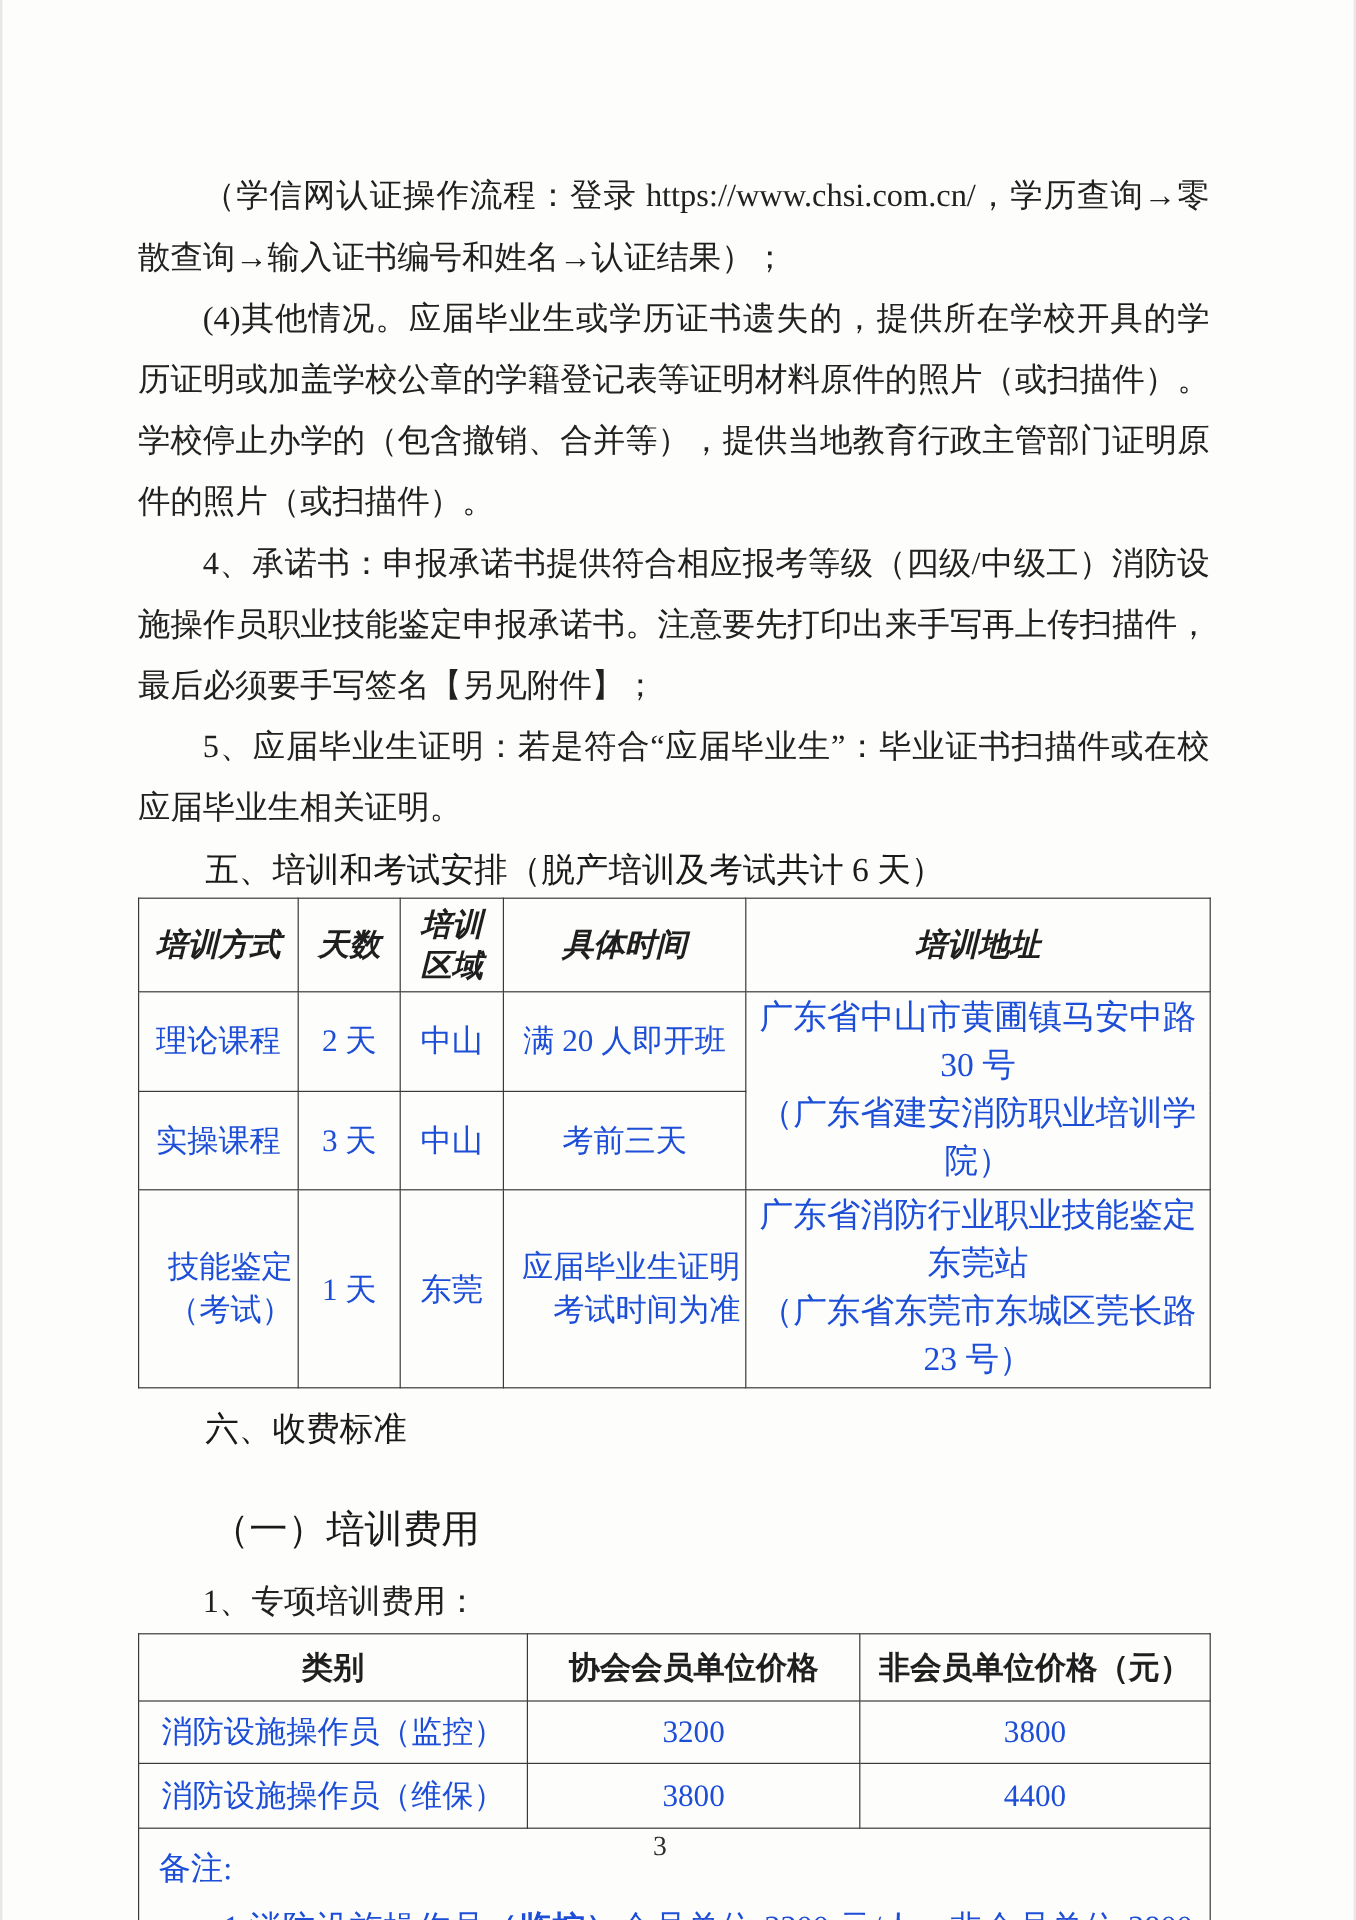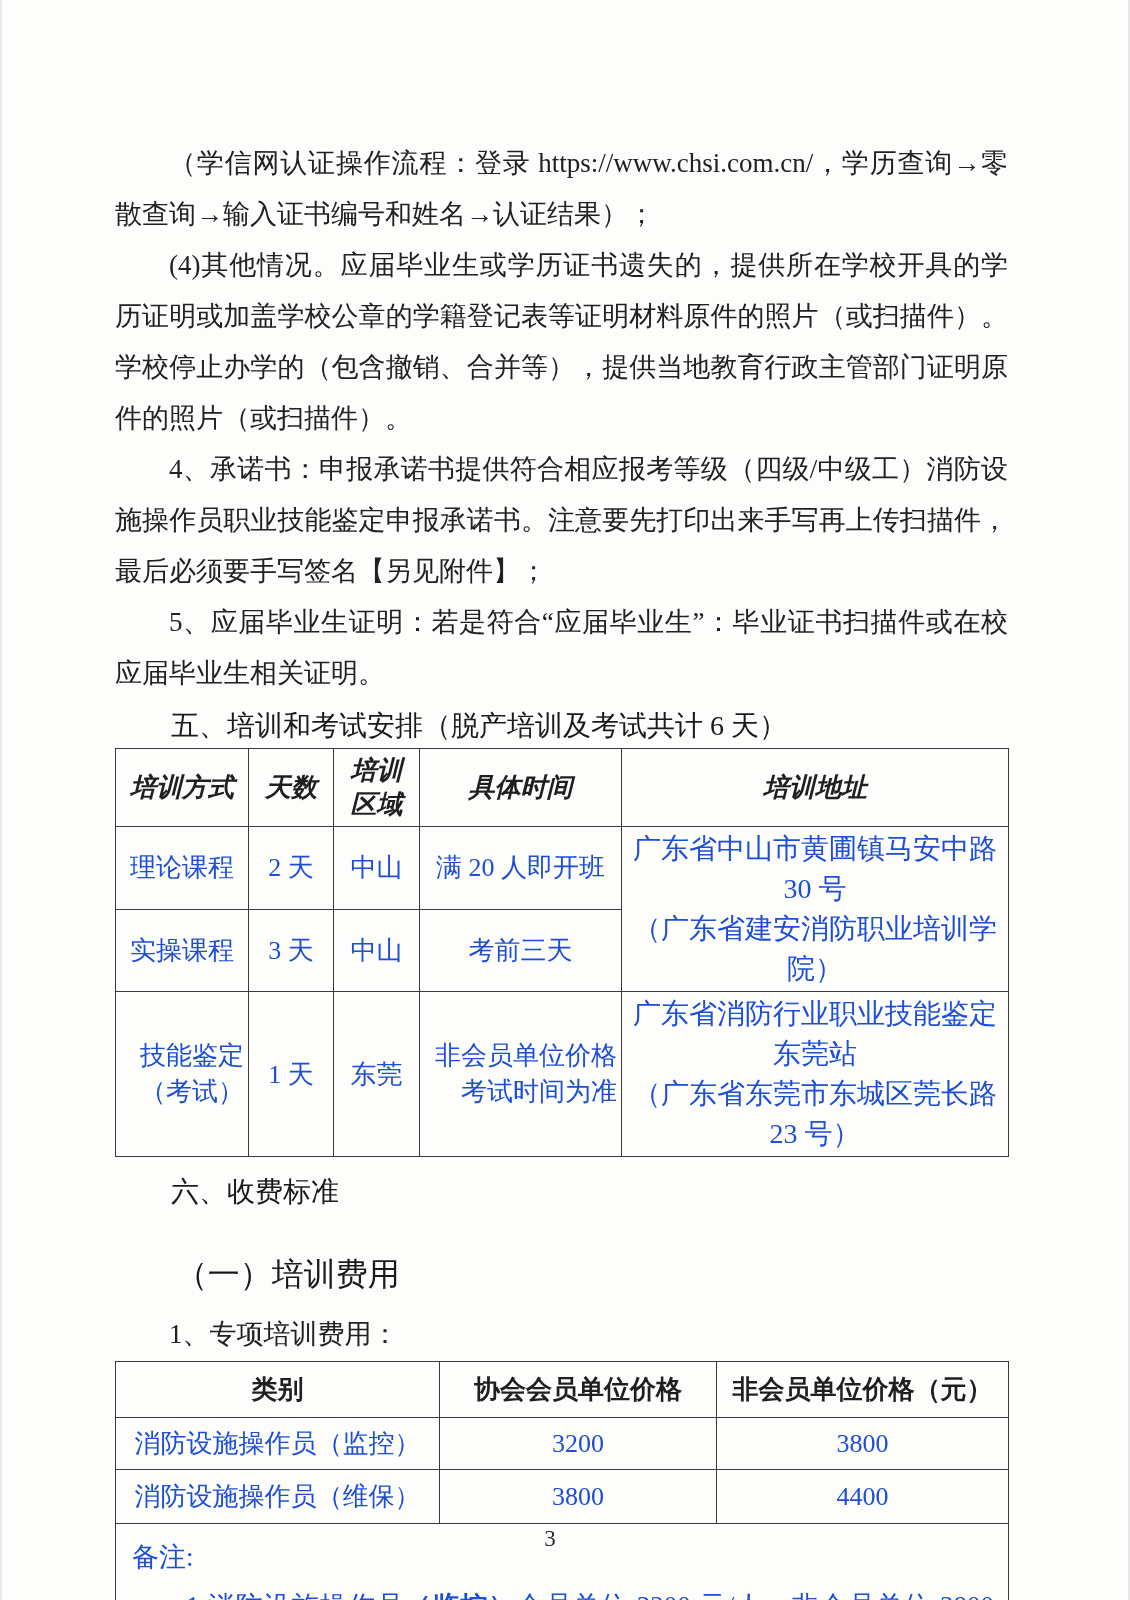--- a/index.html
+++ b/index.html
@@ -147,21 +147,21 @@
           <td>考前三天</td>
         </tr>
         <tr class="r3">
           <td class="two-line">
             <div>技能鉴定</div>
             <div>（考试）</div>
           </td>
           <td>1 天</td>
           <td>东莞</td>
           <td class="two-line">
-            <div>非会员单位价格</div>
+            <div>应届毕业生证明</div>
             <div>考试时间为准</div>
           </td>
           <td class="addr">
             <div>广东省消防行业职业技能鉴定东莞站</div>
             <div>（广东省东莞市东城区莞长路 23 号）</div>
           </td>
         </tr>
       </tbody>
     </table>
 

